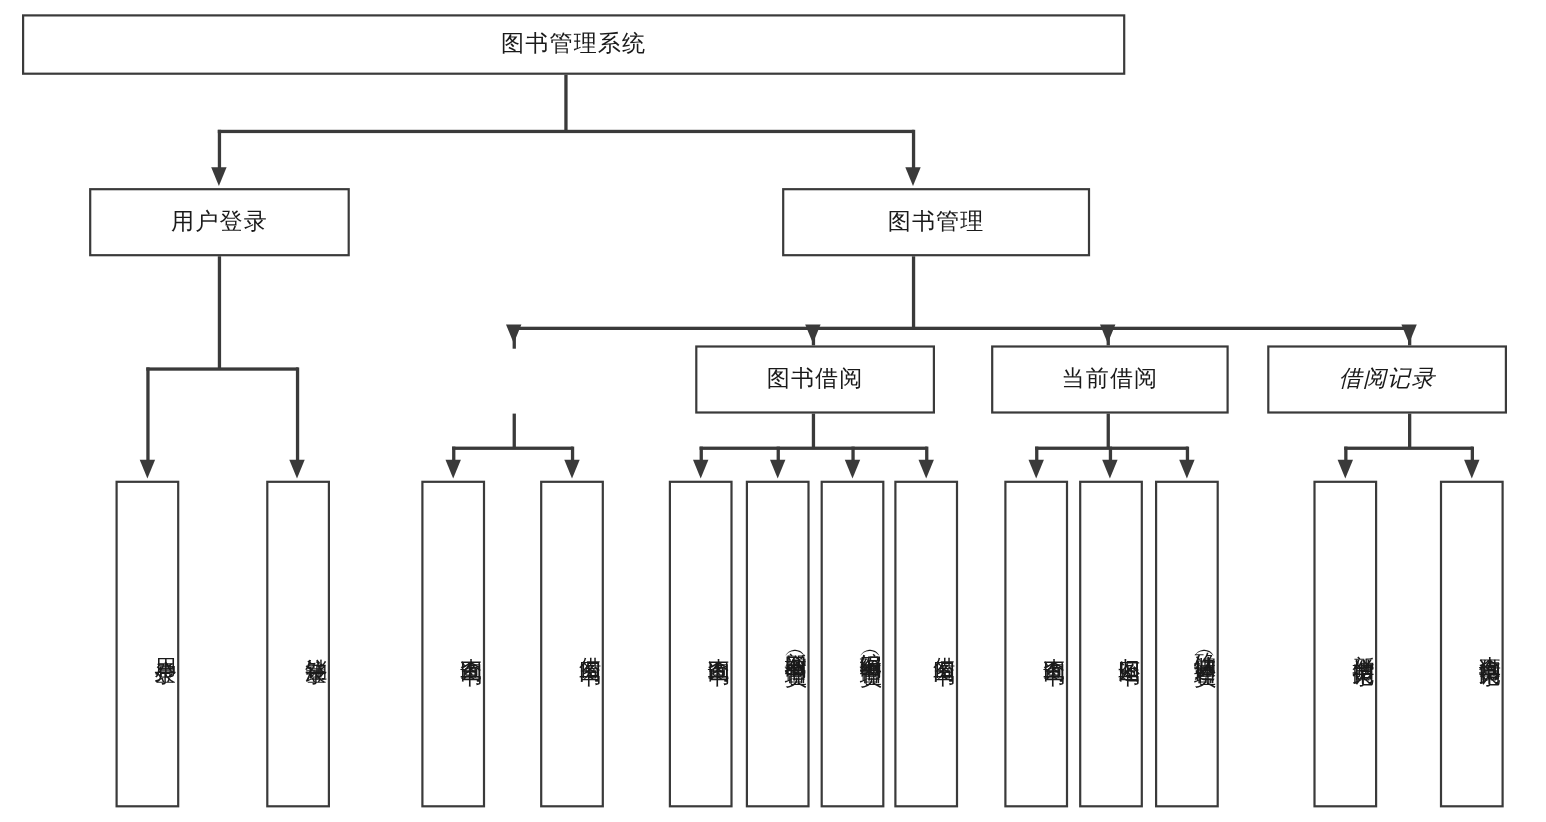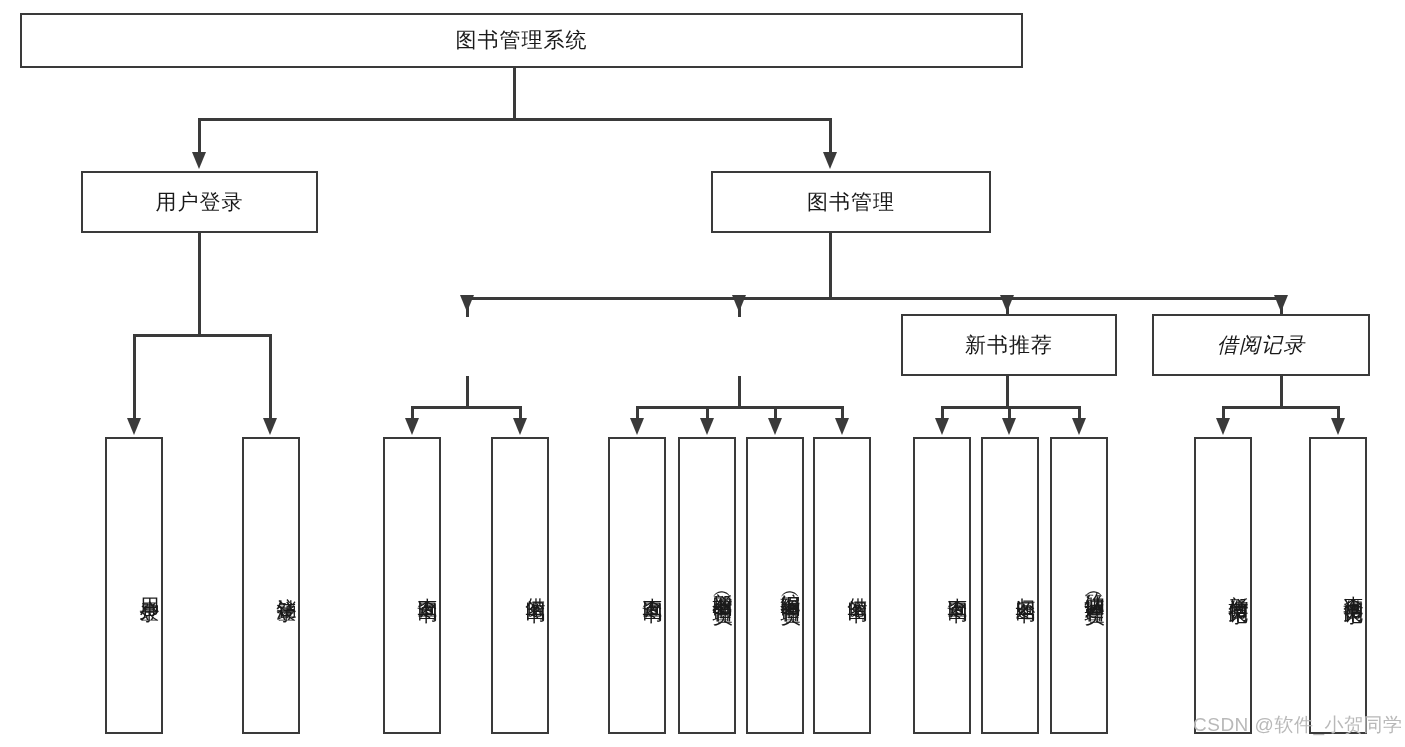--- a/index.html
+++ b/index.html
@@ -108,22 +108,25 @@
   <div class="hline" style="left:466px; top:297px; width:816px;"></div>
   <div class="vline" style="left:466px; top:297px; height:20px;"></div>
   <div class="arrow" style="left:460px; top:295px;"></div>
   <div class="vline" style="left:738px; top:297px; height:20px;"></div>
   <div class="arrow" style="left:732px; top:295px;"></div>
   <div class="vline" style="left:1006px; top:297px; height:20px;"></div>
   <div class="arrow" style="left:1000px; top:295px;"></div>
   <div class="vline" style="left:1280px; top:297px; height:20px;"></div>
   <div class="arrow" style="left:1274px; top:295px;"></div>
 
+  <div class="node h" style="left:632px; top:314px; width:218px; height:62px;">
+    <span>图书借阅</span>
+  </div>
   <div class="node h" style="left:901px; top:314px; width:216px; height:62px;">
-    <span>新书推荐</span>
+    <span>当前借阅</span>
   </div>
   <div class="node h" style="left:1152px; top:314px; width:218px; height:62px;font-style:italic;">
     <span>借阅记录</span>
   </div>
 
   <div class="vline" style="left:466px; top:376px; height:32px;"></div>
   <div class="hline" style="left:411px; top:406px; width:110px;"></div>
   <div class="vline" style="left:411px; top:406px; height:14px;"></div>
   <div class="arrow" style="left:405px; top:418px;"></div>
   <div class="vline" style="left:519px; top:406px; height:14px;"></div>
@@ -193,17 +196,14 @@
     <span class="vtext">确认归还（管理员）</span>
   </div>
 
   <div class="node v" style="left:1194px; top:437px; width:58px; height:297px;">
     <span class="vtext">新增借阅记录</span>
   </div>
   <div class="node v" style="left:1309px; top:437px; width:58px; height:297px;">
     <span class="vtext">查询借阅记录</span>
   </div>
 
-  <div id="watermark" style="left:1193px; top:712px;">
-    <span>CSDN @软件_小贺同学</span>
-  </div>
 
 </div>
 
 </body></html>

